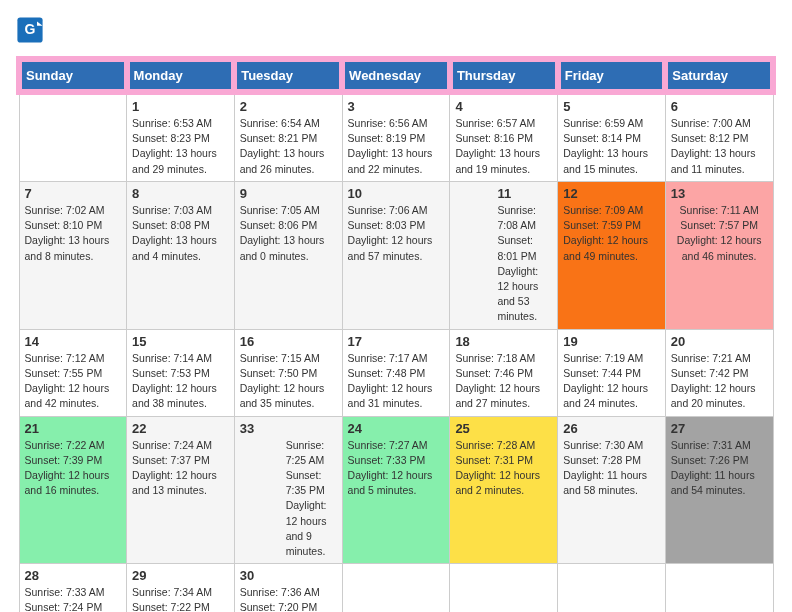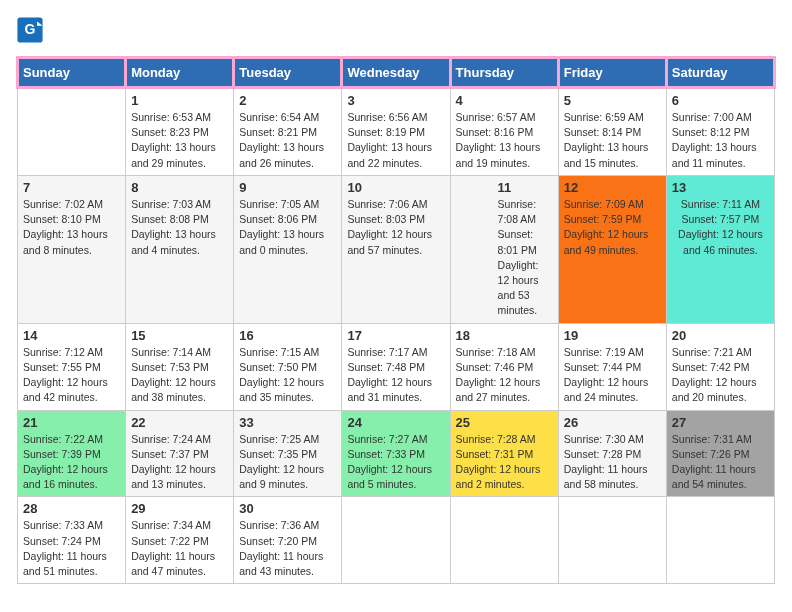--- a/index.html
+++ b/index.html
@@ -51,21 +51,21 @@
       border-collapse: collapse;
       border: 1px solid #ccc;
     }
     .calendar th {
       background: #2e6db4;
       color: #fff;
       font-size: 13px;
       font-weight: bold;
       padding: 6px 4px;
       text-align: left;
-      border: 3px solid #f9a8d4;
+      border: 6px solid #f9a8d4;
     }
     .calendar td {
       vertical-align: top;
       border: 1px solid #ccc;
       padding: 4px 5px;
       width: 108px;
       min-height: 80px;
       background: #fff;
     }
     .calendar tr:nth-child(even) td {
@@ -206,21 +206,21 @@
 Daylight: 12 hours
 and 53 minutes.</div>
         </td>
         <td style="background: #f97316;">
           <div class="day-num">12</div>
           <div class="day-info" style="white-space: pre-line;">Sunrise: 7:09 AM
 Sunset: 7:59 PM
 Daylight: 12 hours
 and 49 minutes.</div>
         </td>
-        <td style="background: #5eead4;">
+        <td style="background: #fca5a5;">
           <div class="day-num">13</div>
           <div class="day-info" style="white-space: pre-line; text-align: center;">Sunrise: 7:11 AM
 Sunset: 7:57 PM
 Daylight: 12 hours
 and 46 minutes.</div>
         </td>
       </tr>
       <tr>
         <td>
           <div class="day-num">14</div>
@@ -282,21 +282,21 @@
         </td>
         <td style="background: rgb(245, 245, 245);">
           <div class="day-num">22</div>
           <div class="day-info" style="white-space: pre-line;">Sunrise: 7:24 AM
 Sunset: 7:37 PM
 Daylight: 12 hours
 and 13 minutes.</div>
         </td>
         <td style="background: rgb(245, 245, 245);">
           <div class="day-num">33</div>
-          <div class="day-info" style="white-space: pre-line;">Sunrise: 7:25 AM
+          <div class="day-info" style="white-space: pre-line; margin-left: 46px;">Sunrise: 7:25 AM
 Sunset: 7:35 PM
 Daylight: 12 hours
 and 9 minutes.</div>
         </td>
         <td style="background: #86efac;">
           <div class="day-num">24</div>
           <div class="day-info" style="white-space: pre-line;">Sunrise: 7:27 AM
 Sunset: 7:33 PM
 Daylight: 12 hours
 and 5 minutes.</div>

